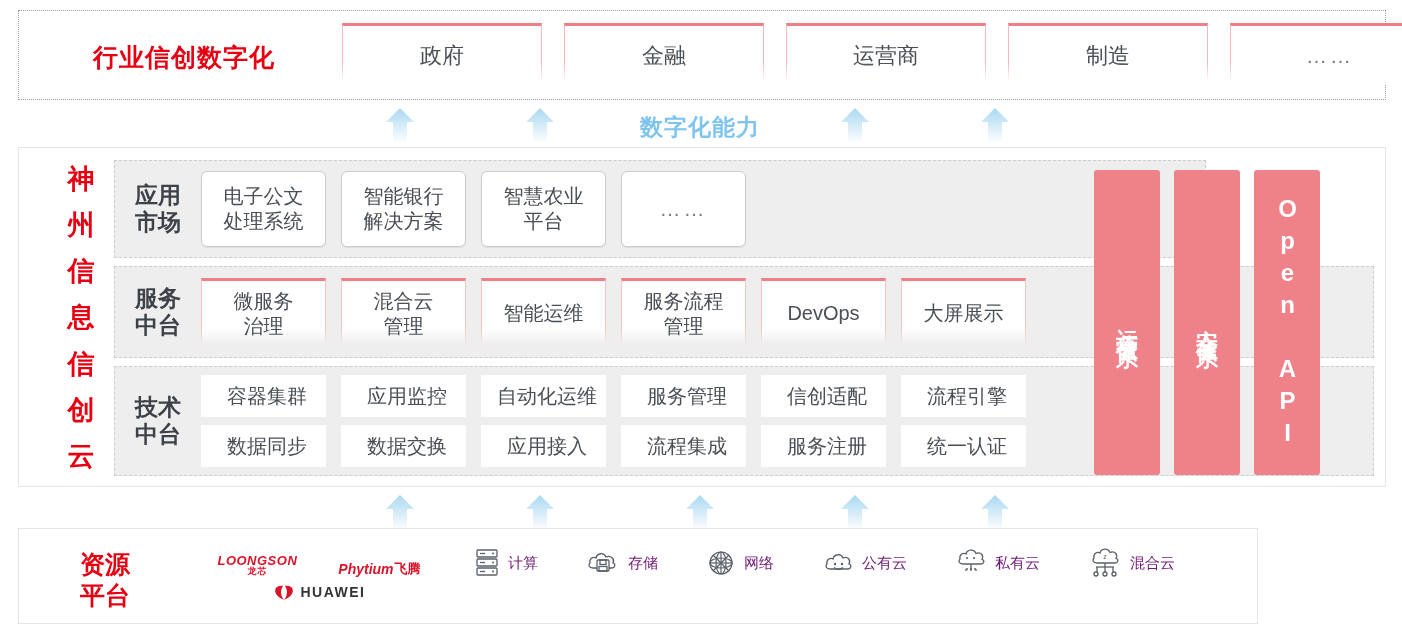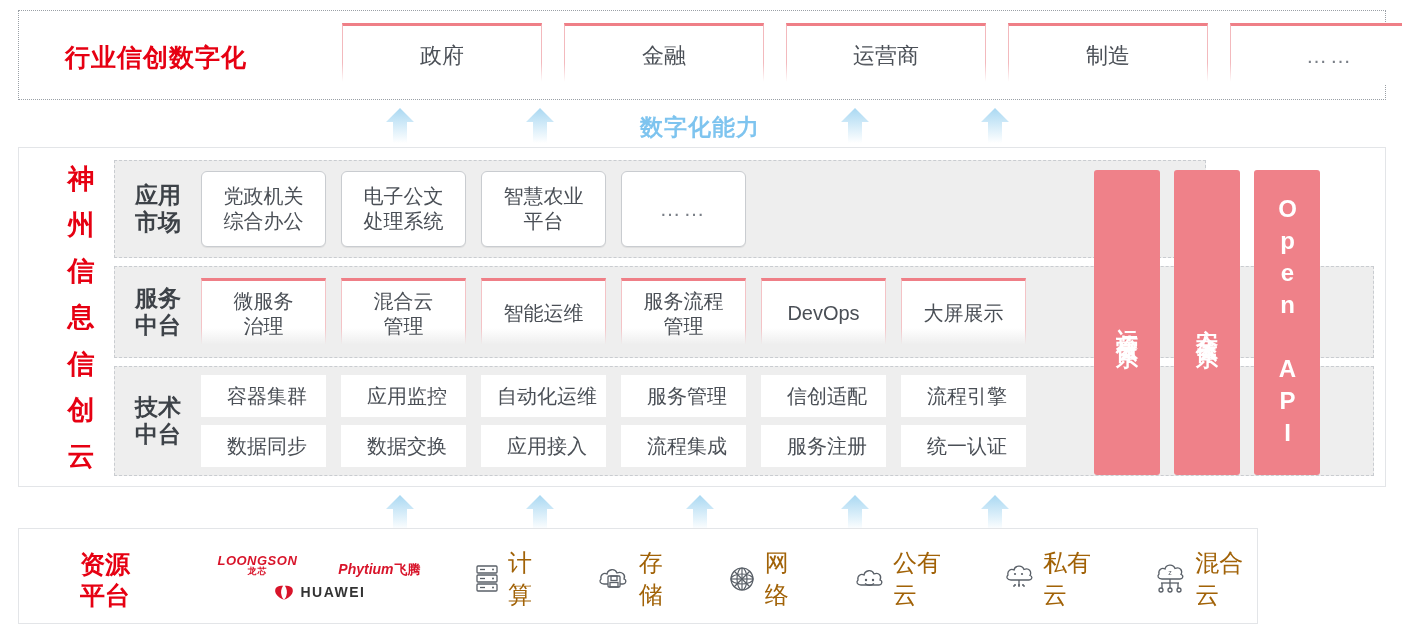--- a/index.html
+++ b/index.html
@@ -13,21 +13,21 @@
 
   
   #industry-band {
     position:absolute; left:18px; top:10px; width:1368px; height:90px;
     border:1px dotted #9aa0a6;
     background:#fff;
   }
   #industry-title {
     position:absolute; left:46px; top:30px; width:210px;
     font-size:25px; font-weight:bold; color:#e60012;
-    letter-spacing:1px; text-align:left;
+    letter-spacing:1px; text-align:right;
   }
   .industry-cards { position:absolute; left:278px; top:12px; display:flex; gap:22px;padding-left:45px; }
   .ind-card {
     width:200px; height:62px;
     background: linear-gradient(to bottom,#ffffff 0%,#ffffff 62%,#ffffff 100%);
     border-top:3px solid #ef7f87;
     border-left:1px solid #f3b9bd;
     border-right:1px solid #f3b9bd;
     border-bottom:none;
     display:flex; align-items:center; justify-content:center;
@@ -146,33 +146,33 @@
   #vendor-logos {
     position:absolute; left:185px; top:15px; width:230px; height:66px;
     display:flex; flex-direction:column; align-items:center; justify-content:center; gap:8px;
   }
   .logo-line1 { display:flex; align-items:flex-end; gap:18px; }
   .logo-loongson { display:flex; flex-direction:column; align-items:center; line-height:1; }
   .logo-loongson .lg-en {
     font-size:13px; font-weight:bold; font-style:italic; color:#d8142a; letter-spacing:0.5px;
   }
   .logo-loongson .lg-cn { font-size:9px; color:#d8142a; font-weight:bold; letter-spacing:1px; }
-  .logo-phytium { display:flex; align-items:center; line-height:1;margin-left:23px; }
+  .logo-phytium { display:flex; line-height:1;margin-left:23px; }
   .logo-phytium .pt-en { font-size:14px; font-weight:bold; color:#d8142a; font-style:italic; }
   .logo-phytium .pt-cn { font-size:13px; font-weight:bold; color:#d8142a; margin-left:1px; }
   .logo-huawei { display:flex; align-items:center; gap:6px; }
   .logo-huawei .hw-mark { width:22px; height:16px; }
   .logo-huawei .hw-txt { font-size:14px; font-weight:bold; color:#333; letter-spacing:1.5px; }
 
   #resource-items {
     position:absolute; left:455px; top:18px; display:flex; align-items:center; gap:48px;
   }
   .res-item { display:flex; align-items:center; gap:8px; }
   .res-item svg { display:block; }
-  .res-label { font-size:24px; color:#a16207; }
+  .res-label { font-size:15px; color:#701a75; }
 </style>
 </head>
 <body>
 
 <div id="page">
 
   <div id="industry-band">
     <div id="industry-title">行业信创数字化</div>
     <div class="industry-cards">
       <div class="ind-card">
@@ -232,24 +232,24 @@
       <span>息</span>
       <span>信</span>
       <span>创</span>
       <span>云</span>
     </div>
 
     <div class="layer" id="layer-app">
       <div class="layer-label">应用
 市场</div>
       <div class="layer-body">
-        <div class="app-card">党政机关
-综合办公</div>
         <div class="app-card">电子公文
 处理系统</div>
+        <div class="app-card">智能银行
+解决方案</div>
         <div class="app-card">智慧农业
 平台</div>
         <div class="app-card"><span class="dots">……</span></div>
       </div>
     </div>
 
     <div class="layer" id="layer-service">
       <div class="layer-label">服务
 中台</div>
       <div class="layer-body">

